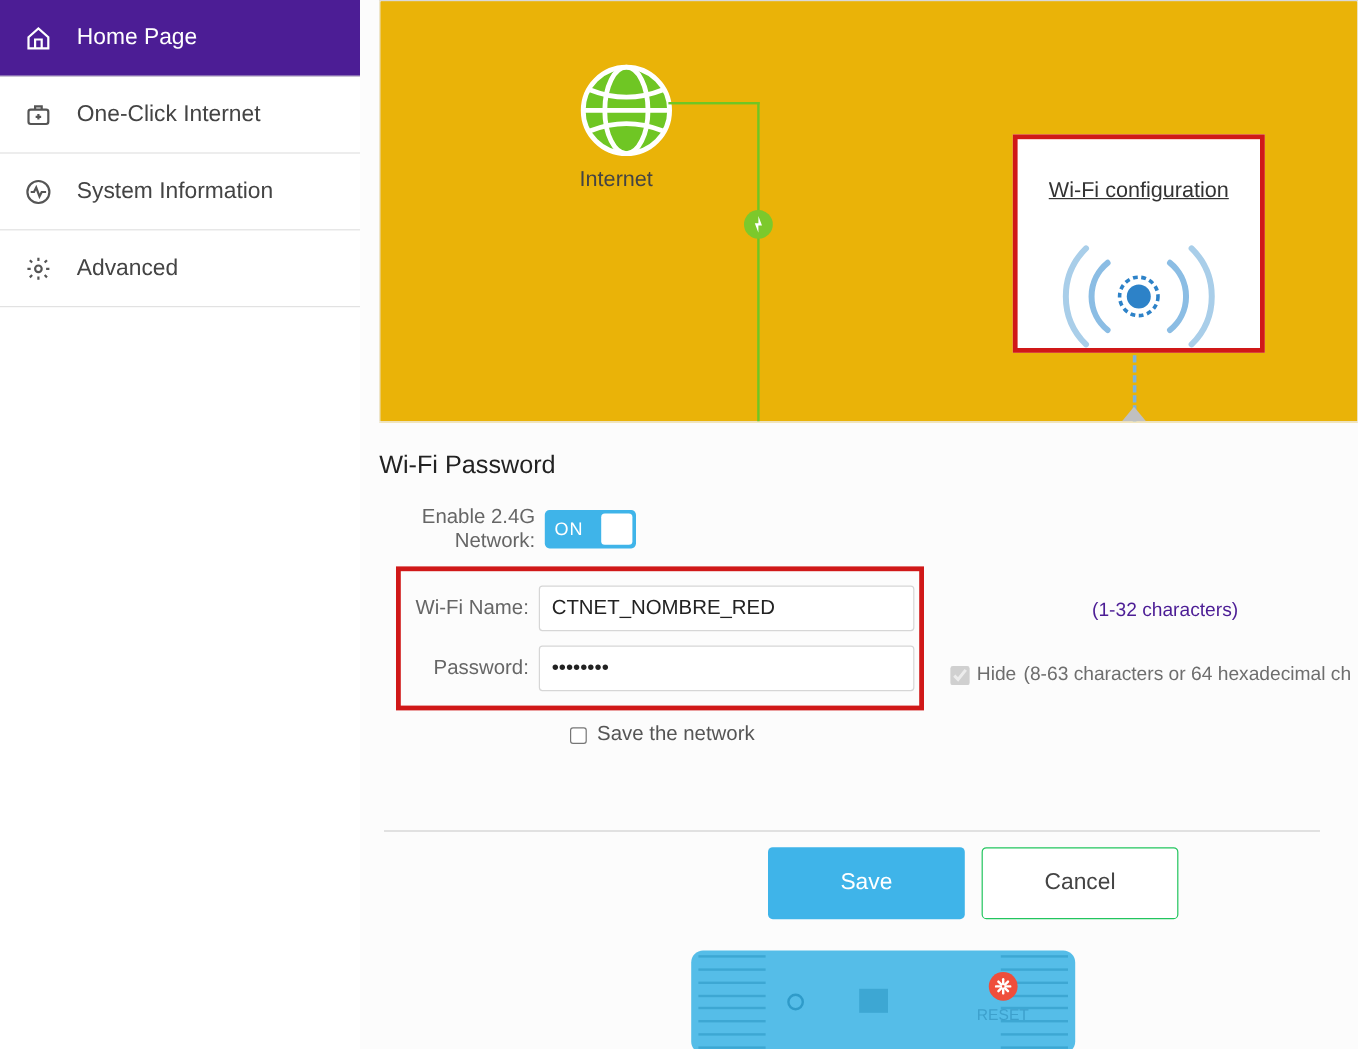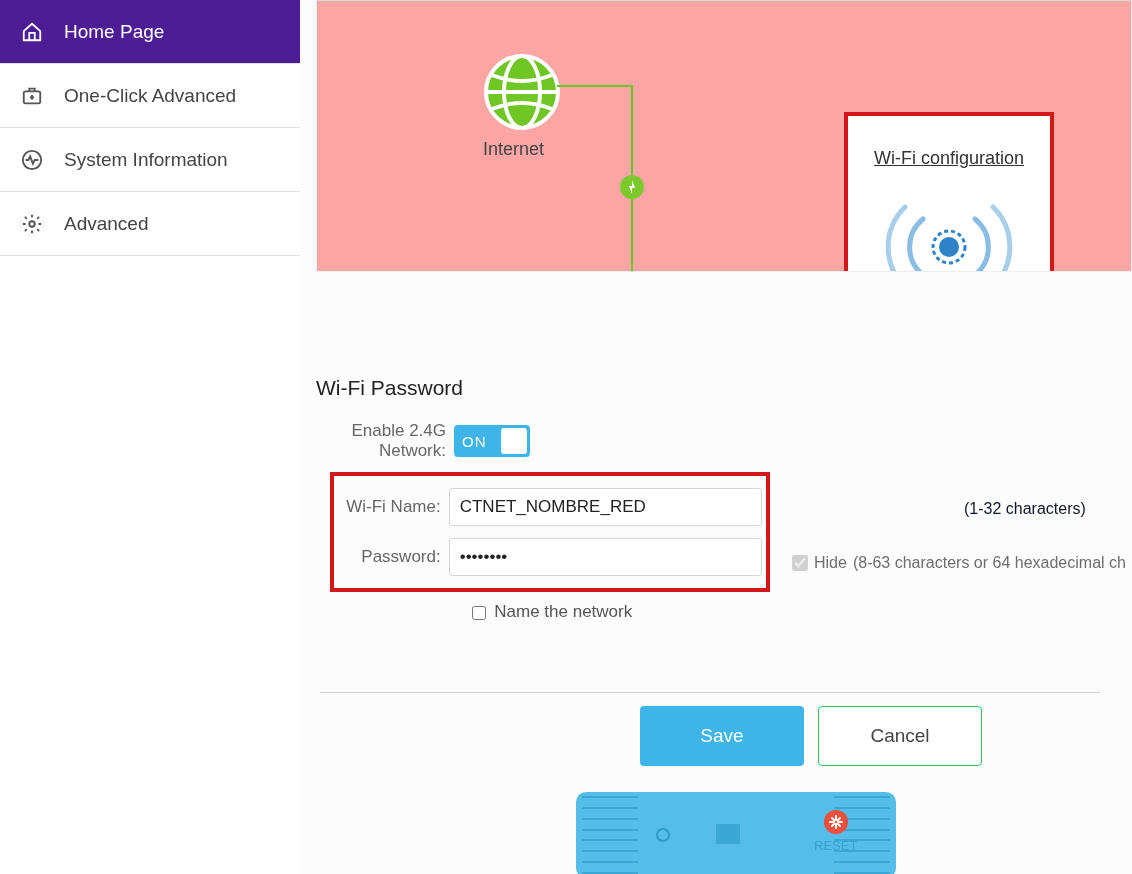--- a/index.html
+++ b/index.html
@@ -8,21 +8,21 @@
   .sidebar-item { display:flex; align-items:center; height:64px; padding-left:20px; border-bottom:1px solid #e2e2e2; cursor:pointer; color:#444; position:relative;}
   .sidebar-item.active { background:#4c1d95; color:#fff; }
   .sidebar-item.active::after{
     content:""; position:absolute; right:-16px; top:50%; transform:translateY(-50%);
     width:0;height:0;border-top:16px solid transparent;border-bottom:16px solid transparent;border-left:16px solid #40b5e9;
   }
   .sidebar-item .label { margin-left:20px; font-size:19px; }
   .icon-slot { width:24px; height:24px; display:flex; align-items:center; justify-content:center;}
   .main { position:absolute; left:300px; top:0; right:0; bottom:0; background:#fcfcfc; }
   
-  .top-panel { position:absolute; left:16px; top:0; right:0; height:272px; background:#fca5a5; border:1px solid #eee; border-top:1px solid #d9d9d9; overflow:hidden; }
+  .top-panel { position:absolute; left:16px; top:0; right:0; height:352px; background:#eab308; border:1px solid #eee; border-top:1px solid #d9d9d9; overflow:hidden; }
   .internet-globe { position:absolute; left:166px; top:52px; }
   .internet-label { position:absolute; left:166px; top:138px; font-size:18px; color:#444; }
   .diagram-vert { position:absolute; left:314px; top:84px; width:2px; height:268px; background:#6fc624;}
   .diagram-horz { position:absolute; left:240px; top:84px; width:76px; height:2px; background:#6fc624;}
   .midpoint { position:absolute; left:303px; top:174px; width:24px; height:24px; border-radius:50%; background:#7cc92c; display:flex; align-items:center; justify-content:center; color:#fff; font-size:10px;}
   .wifi-box { position:absolute; left:527px; top:111px; width:210px; height:182px; border:4px solid #d01818; background:#fff; display:flex; flex-direction:column; align-items:center;}
   .wifi-box .title { font-size:18px; color:#333; margin-top:32px;text-decoration:underline;}
   .wifi-svg { margin-top:18px;}
   .wifi-dashline { position:absolute; left:627px; top:295px; width:0; height:56px; border-left:3px dashed #7ab2df;}
   .wifi-arrow { position:absolute; left:618px; top:338px; width:0;height:0;border-left:10px solid transparent;border-right:10px solid transparent;border-bottom:12px solid #c0c0c0;}
@@ -32,21 +32,21 @@
   .form-area { position:relative; padding:8px 4px 0 30px; }
   .row { display:flex; align-items:center; height:54px; }
   .row .lbl { width:124px; text-align:right; color:#666; font-size:17px; padding-right:8px; }
   .row .lbl.double { line-height:20px; }
   .toggle { width:76px; height:32px; background:#3fb4e9; border-radius:4px; position:relative; cursor:pointer; display:inline-flex; align-items:center;}
   .toggle .on-text { color:#fff; margin-left:8px; font-size:15px; letter-spacing:1px;}
   .toggle .knob { position:absolute; right:3px; top:3px; width:26px; height:26px; background:#fff; border-radius:3px;}
   .highlight-box { position:relative; border:4px solid #d01818; padding:6px 4px; width:440px; margin-top:4px;}
   .highlight-box .row { height:50px;justify-content:space-between;}
   .text-input { width:351px; height:38px; border:1px solid #d6d6d6; border-radius:3px; padding:0 10px; font-size:17px; color:#222; }
-  .hint1 { position:absolute; left:664px; top:94px; color:#0f172a; font-size:16px;}
+  .hint1 { position:absolute; left:610px; top:94px; color:#4c1d95; font-size:16px;}
   .hint2-wrap { position:absolute; left:488px; top:146px; display:flex; align-items:center; color:#6e6e6e; font-size:16px;}
   .hint2-wrap input { width:16px;height:16px; margin-right:6px; accent-color:#9aa3a8;}
   .hide-net-row { text-align:center; margin-top:10px; }
   .hide-net-row input { width:14px;height:14px; vertical-align:middle; margin-right:4px;}
   .hide-net-row label { font-size:17px; color:#555;}
   .divider { height:1px; background:#d0d0d0; margin:26px 20px 0 20px; width:780px; position:absolute; left:0; top:260px;}
   .buttons { position:absolute; left:340px; top:300px; display:flex; }
   .btn { width:164px; height:60px; border-radius:4px; font-size:19px; display:flex; align-items:center; justify-content:center; cursor:pointer; user-select:none;}
   .btn.save { background:#3fb4e9; color:#fff; margin-right:14px;}
   .btn.cancel { background:#fff; color:#444; border:1px solid #22c55e;}
@@ -76,21 +76,21 @@
     <span class="label">Home Page</span>
   </div>
   <div class="sidebar-item">
     <span class="icon-slot">
       <svg width="22" height="22" viewBox="0 0 24 24" fill="none" stroke="#555" stroke-width="2">
           <rect x="3" y="7" width="18" height="13" rx="2"></rect>
           <path d="M9 7V4h6v3"></path>
           <path d="M12 11v5 M9.5 13.5h5"></path>
         </svg>
     </span>
-    <span class="label">One-Click Advanced</span>
+    <span class="label">One-Click Internet</span>
   </div>
   <div class="sidebar-item">
     <span class="icon-slot">
       <svg width="22" height="22" viewBox="0 0 24 24" fill="none" stroke="#555" stroke-width="2">
           <circle cx="12" cy="12" r="10"></circle>
           <path d="M5 12h3l2-4 3 8 2-4h4"></path>
         </svg>
     </span>
     <span class="label">System Information</span>
   </div>
@@ -171,21 +171,21 @@
       <div class="hint1">(1-32 characters)</div>
 
       <div class="hint2-wrap">
         <input type="checkbox" checked="" disabled="" style="">
         <span>Hide</span>
         <span style="margin-left:6px">(8-63 characters or 64 hexadecimal ch</span>
       </div>
 
       <div class="hide-net-row" style="width:440px; text-align:center;">
         <input type="checkbox" id="hnw" style="">
-        <label for="hnw">Name the network</label>
+        <label for="hnw">Save the network</label>
       </div>
 
       <div class="divider"></div>
 
       <div class="buttons">
         <div class="btn save">Save</div>
         <div class="btn cancel">Cancel</div>
       </div>
 
       <div class="router">

